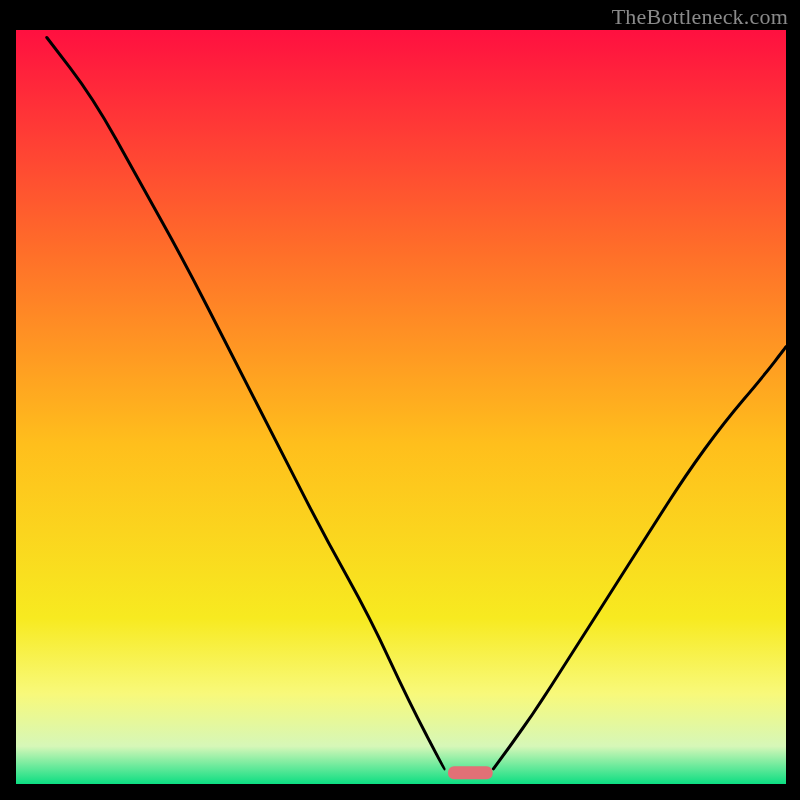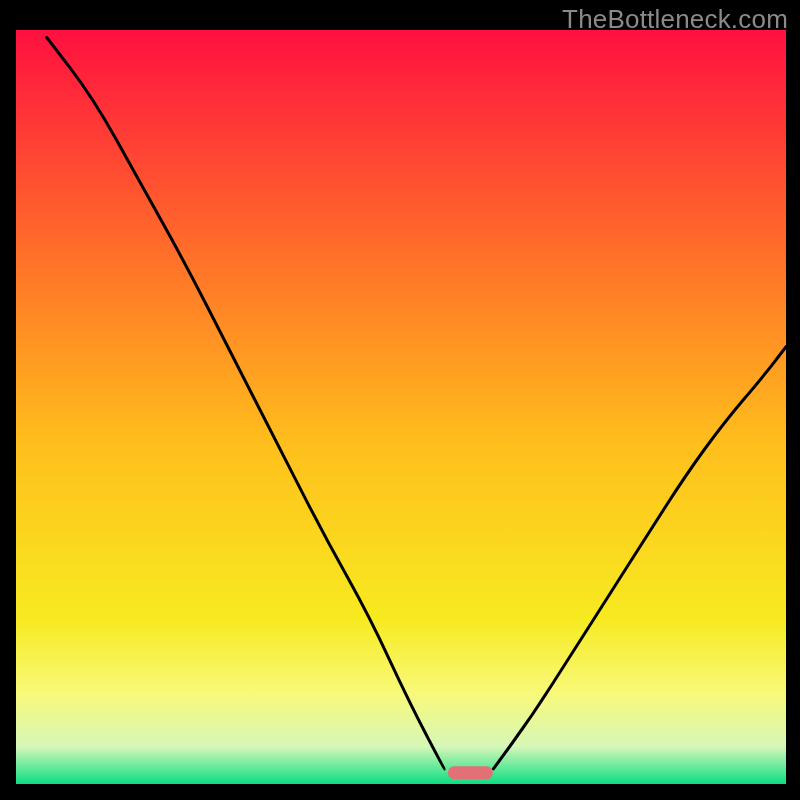--- a/index.html
+++ b/index.html
@@ -14,22 +14,22 @@
     position: relative;
     width: 800px;
     height: 800px;
     background: #000;
   }
   .watermark {
     position: absolute;
     top: 4px;
     right: 12px;
     color: #8a8a8a;
-    font-family: Liberation Sans, sans-serif;
-    font-size: 26px;
+    font-family: Liberation Serif, serif;
+    font-size: 22px;
     font-weight: 400;
     letter-spacing: 0.2px;
   }
   .plot-svg {
     position: absolute;
     left: 16px;
     top: 30px;
     display: block;
   }
 </style>

